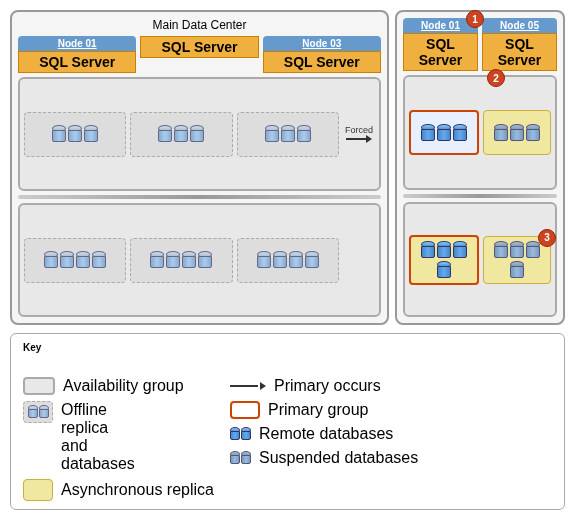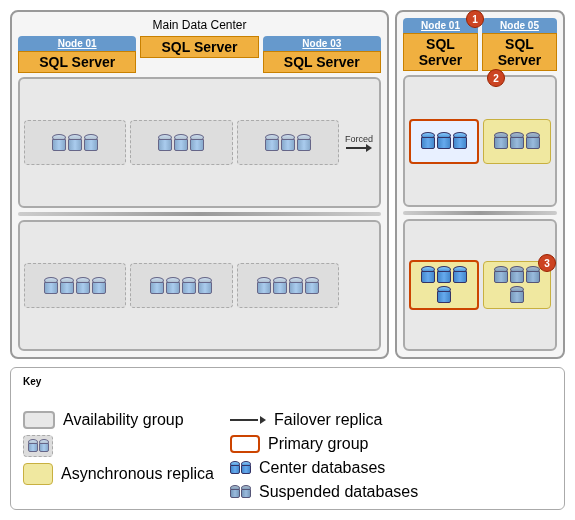--- a/index.html
+++ b/index.html
@@ -618,51 +618,52 @@
                   <div class="cylinder-top"></div>
                   <div class="cylinder-body"></div>
                 </div>
                 <div class="small-cylinder">
                   <div class="cylinder-top"></div>
                   <div class="cylinder-body"></div>
                 </div>
               </div>
             </div>
           </div>
+          <span style="max-width:90px;">Offline replica<br>and databases</span>
         </div>
         <div class="key-item">
           <div class="key-shape-async"></div>
           <span>Asynchronous replica</span>
         </div>
       </div>
 
       <div class="key-column">
         <div class="key-item">
           <div class="key-arrow">
             <div class="key-arrow-line"></div>
             <div class="key-arrow-head"></div>
           </div>
-          <span>Failover replica</span>
+          <span>Primary occurs</span>
         </div>
         <div class="key-item">
           <div class="key-shape-primary"></div>
           <span>Primary group</span>
         </div>
         <div class="key-item">
           <div style="display:flex; gap:1px;">
             <div class="small-cylinder cylinder-online">
               <div class="cylinder-top"></div>
               <div class="cylinder-body"></div>
             </div>
             <div class="small-cylinder cylinder-online">
               <div class="cylinder-top"></div>
               <div class="cylinder-body"></div>
             </div>
           </div>
-          <span>Center databases</span>
+          <span>Remote databases</span>
         </div>
         <div class="key-item">
           <div style="display:flex; gap:1px;">
             <div class="small-cylinder cylinder-suspended">
               <div class="cylinder-top"></div>
               <div class="cylinder-body"></div>
             </div>
             <div class="small-cylinder cylinder-suspended">
               <div class="cylinder-top"></div>
               <div class="cylinder-body"></div>

